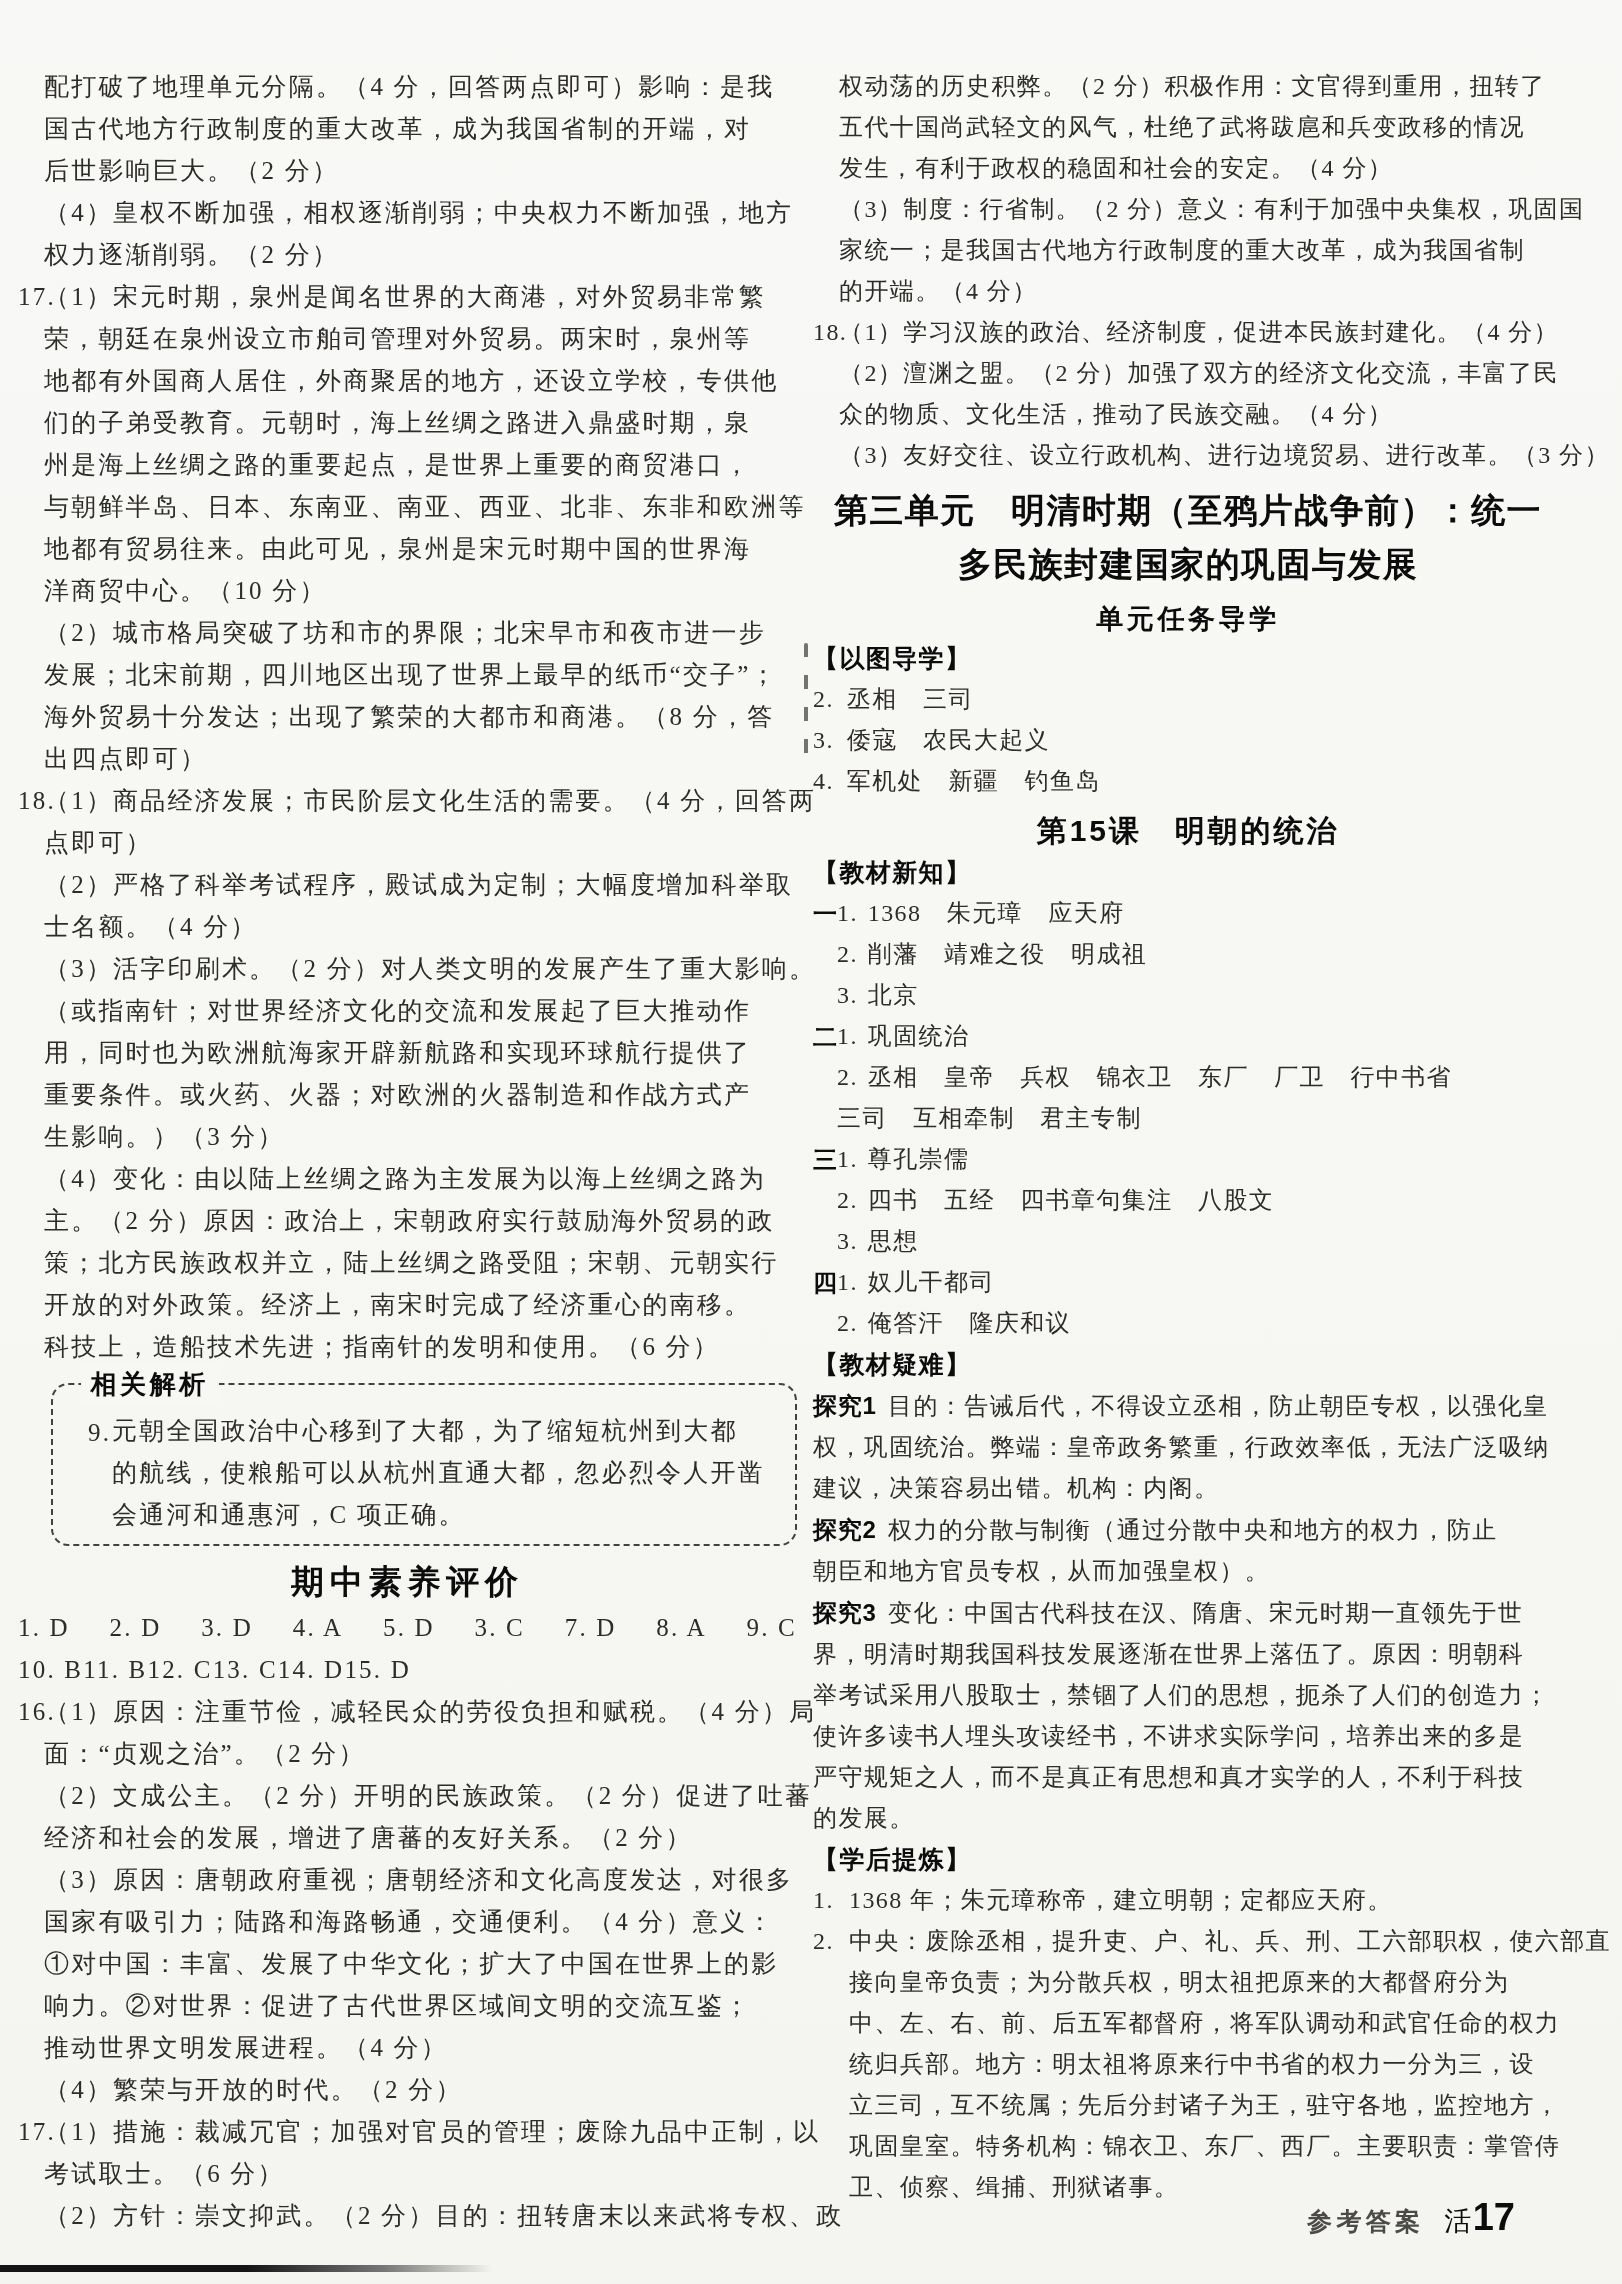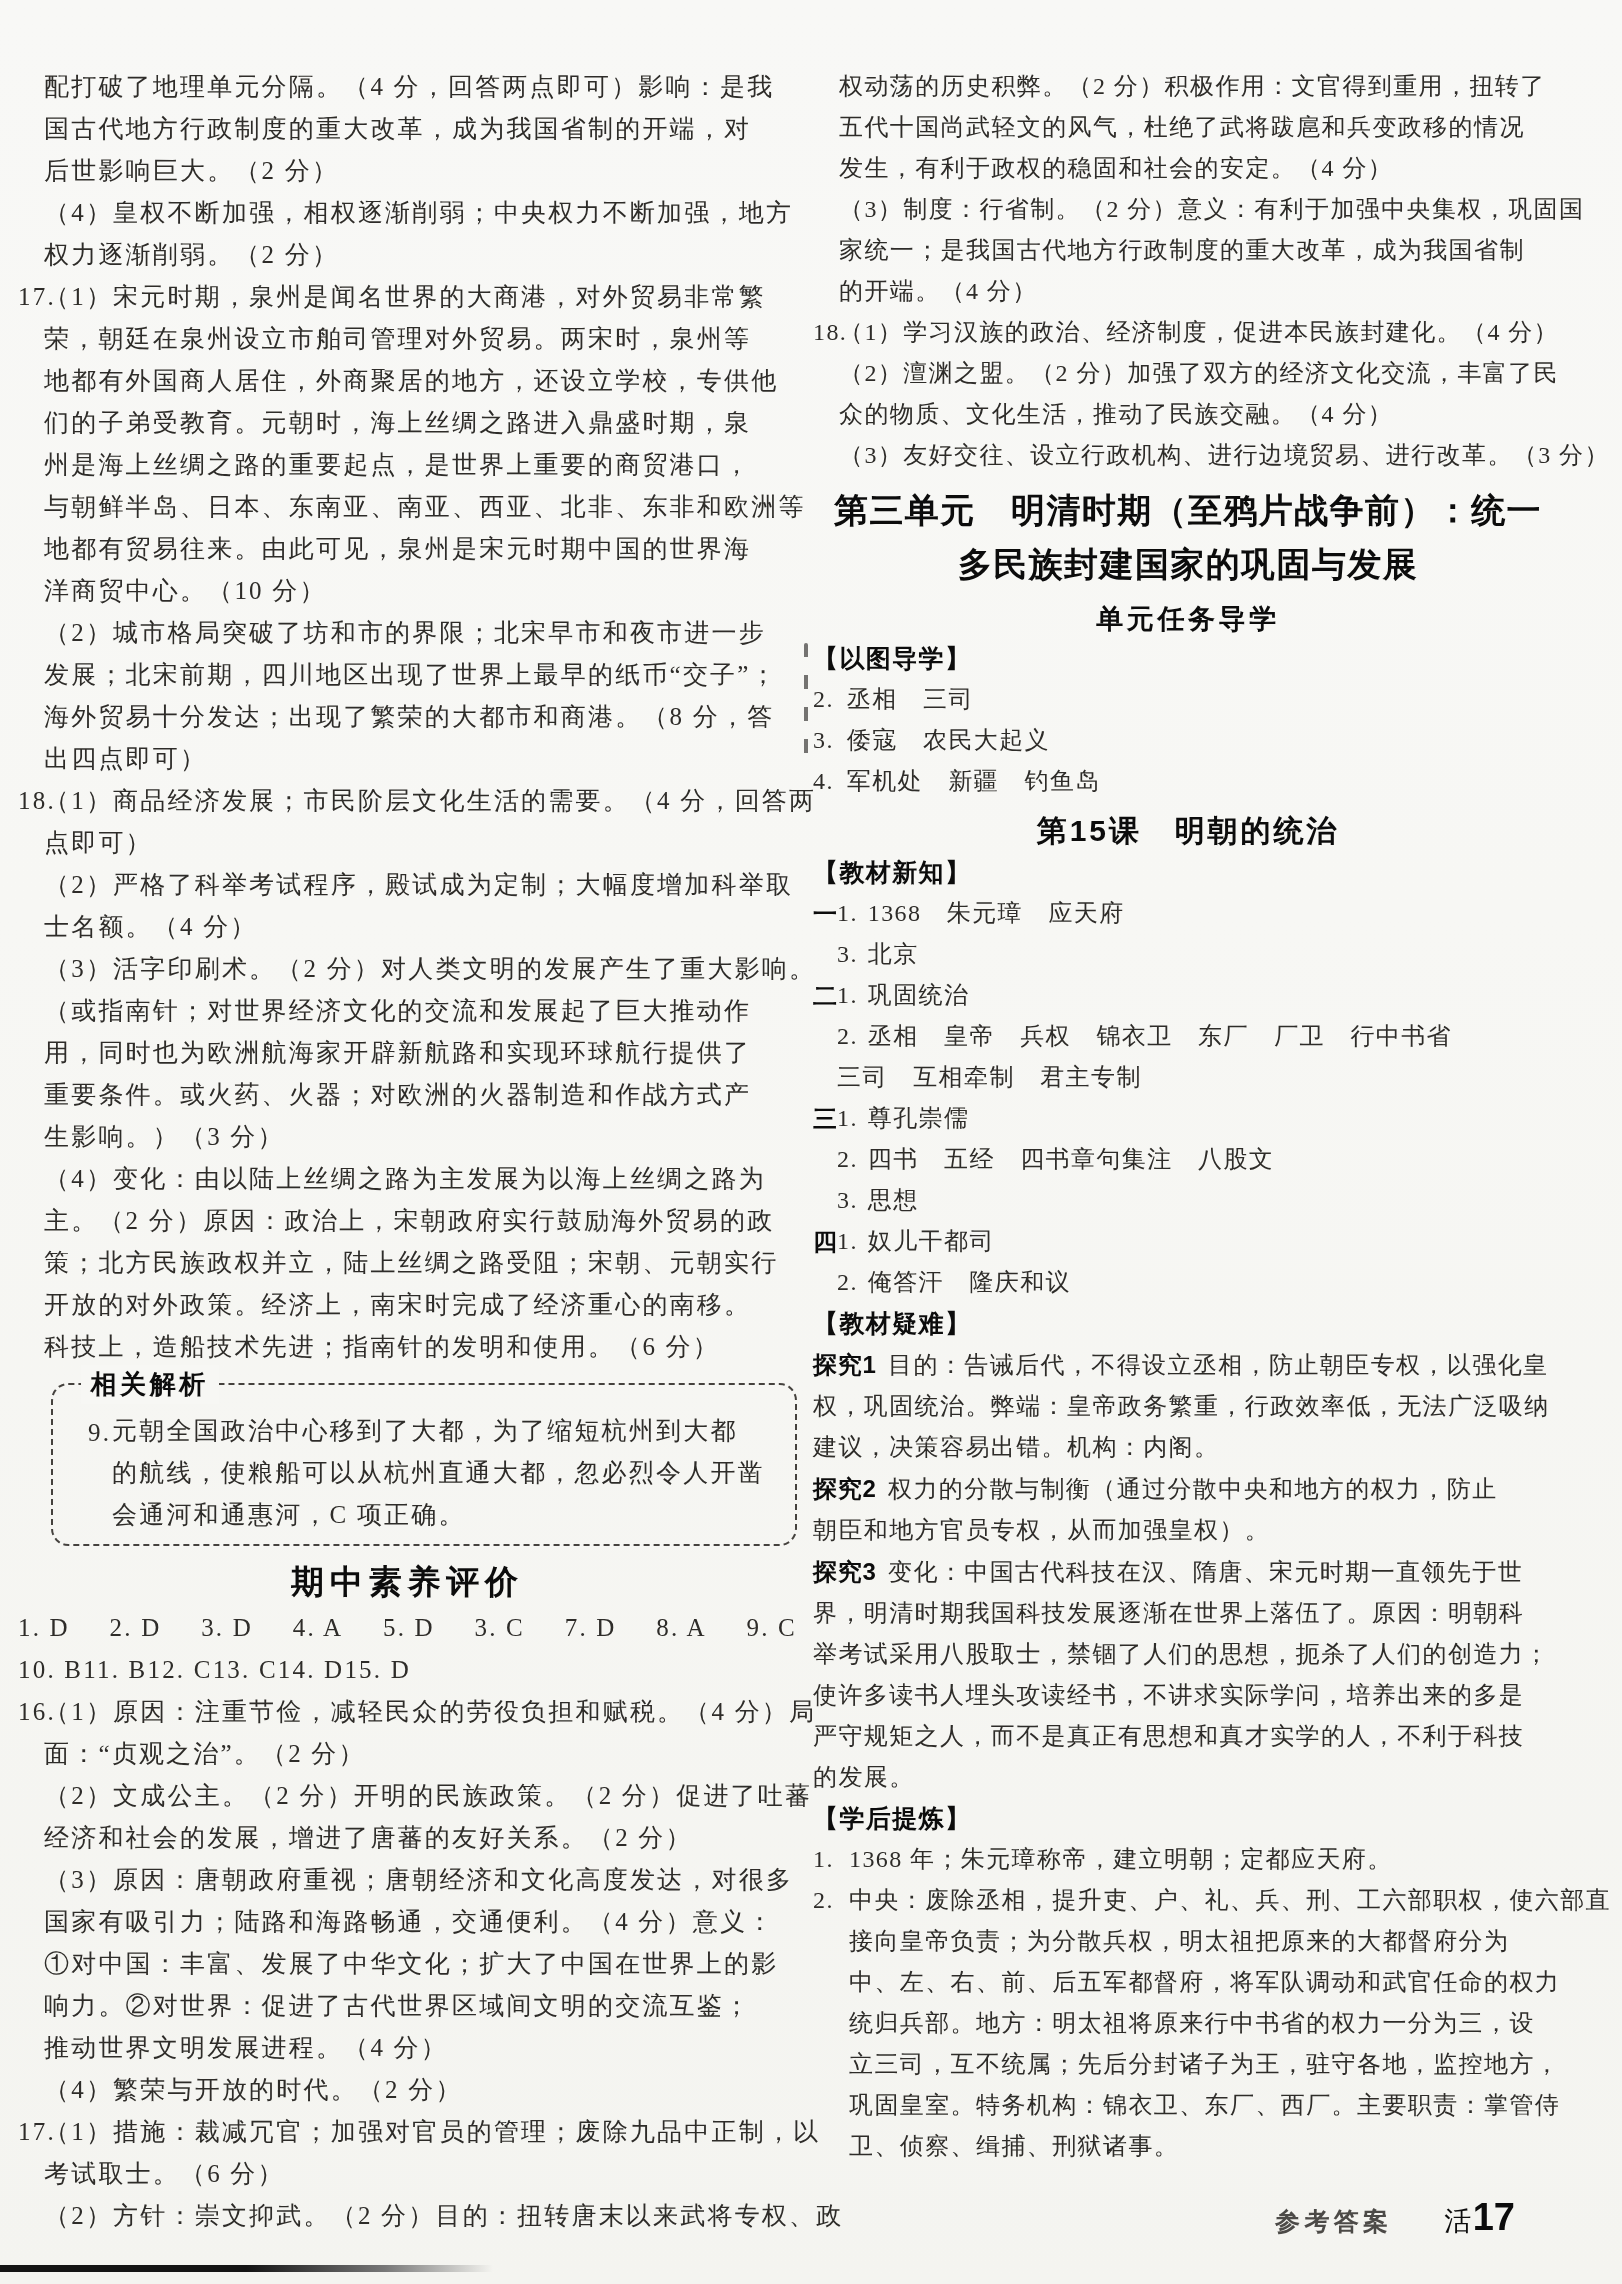--- a/index.html
+++ b/index.html
@@ -51,21 +51,21 @@
   .outline-block{line-height:41px;}
   .outline-row{position:relative;padding-left:24px;}
   .o-marker{position:absolute;left:0;top:0;font-family:"Liberation Sans","DejaVu Sans",sans-serif;font-weight:bold;color:var(--heading);}
   .outline-row .o-num{margin-right:10px;}
   
   .explore-label{font-family:"Liberation Sans","DejaVu Sans",sans-serif;font-weight:bold;color:var(--heading);margin-right:11.6px;letter-spacing:0.7px;}
   
   .hang-item{position:relative;padding-left:36px;}
   .hang-item>.qnum{position:absolute;left:0;top:0;}
   
-  .footer{position:absolute;top:2196px;right:107px;display:flex;align-items:baseline;gap:52px;font-family:"Liberation Sans","DejaVu Sans",sans-serif;}
+  .footer{position:absolute;top:2196px;right:107px;display:flex;align-items:baseline;gap:20px;font-family:"Liberation Sans","DejaVu Sans",sans-serif;}
   .footer-ref{font-size:25px;color:#4c4a47;letter-spacing:4.3px;font-weight:bold;}
   .footer-page{font-size:27px;font-weight:normal;color:var(--heading);letter-spacing:1.4px;}
   .footer-page .pagenum{font-size:38px;letter-spacing:0;}
   
   .bottom-rule{position:absolute;left:0;top:2265px;width:493px;height:6.5px;
     background:linear-gradient(to right,#141414 0%,#141414 50%,#777 78%,rgba(120,120,120,0) 100%);}
   .gutter-artifact{position:absolute;left:804px;top:643px;width:4.3px;height:127px;opacity:.7;border-radius:2.2px;
     background:repeating-linear-gradient(180deg,#3c3a38 0 14.5px,rgba(0,0,0,0) 14.5px 32px);}
 </style>
 </head>
@@ -183,20 +183,21 @@
       <div class="bracket-heading">【以图导学】</div>
       <div class="blk">
         <div class="tline lrow"><span class="o-num">2.</span><span>丞相　三司</span></div>
         <div class="tline lrow"><span class="o-num">3.</span><span>倭寇　农民大起义</span></div>
         <div class="tline lrow"><span class="o-num">4.</span><span>军机处　新疆　钓鱼岛</span></div>
       </div>
       <div class="lesson-heading">第15课　明朝的统治</div>
       <div class="bracket-heading">【教材新知】</div>
       <div class="blk outline-block">
         <div class="tline outline-row"><span class="o-marker">一</span><span class="o-num">1.</span><span>1368　朱元璋　应天府</span></div>
+        <div class="tline outline-row"><span class="o-num">2.</span><span>削藩　靖难之役　明成祖</span></div>
         <div class="tline outline-row"><span class="o-num">3.</span><span>北京</span></div>
         <div class="tline outline-row"><span class="o-marker">二</span><span class="o-num">1.</span><span>巩固统治</span></div>
         <div class="tline outline-row"><span class="o-num">2.</span><span>丞相　皇帝　兵权　锦衣卫　东厂　厂卫　行中书省</span></div>
         <div class="tline outline-row"><span>三司　互相牵制　君主专制</span></div>
         <div class="tline outline-row"><span class="o-marker">三</span><span class="o-num">1.</span><span>尊孔崇儒</span></div>
         <div class="tline outline-row"><span class="o-num">2.</span><span>四书　五经　四书章句集注　八股文</span></div>
         <div class="tline outline-row"><span class="o-num">3.</span><span>思想</span></div>
         <div class="tline outline-row"><span class="o-marker">四</span><span class="o-num">1.</span><span>奴儿干都司</span></div>
         <div class="tline outline-row"><span class="o-num">2.</span><span>俺答汗　隆庆和议</span></div>
       </div>

